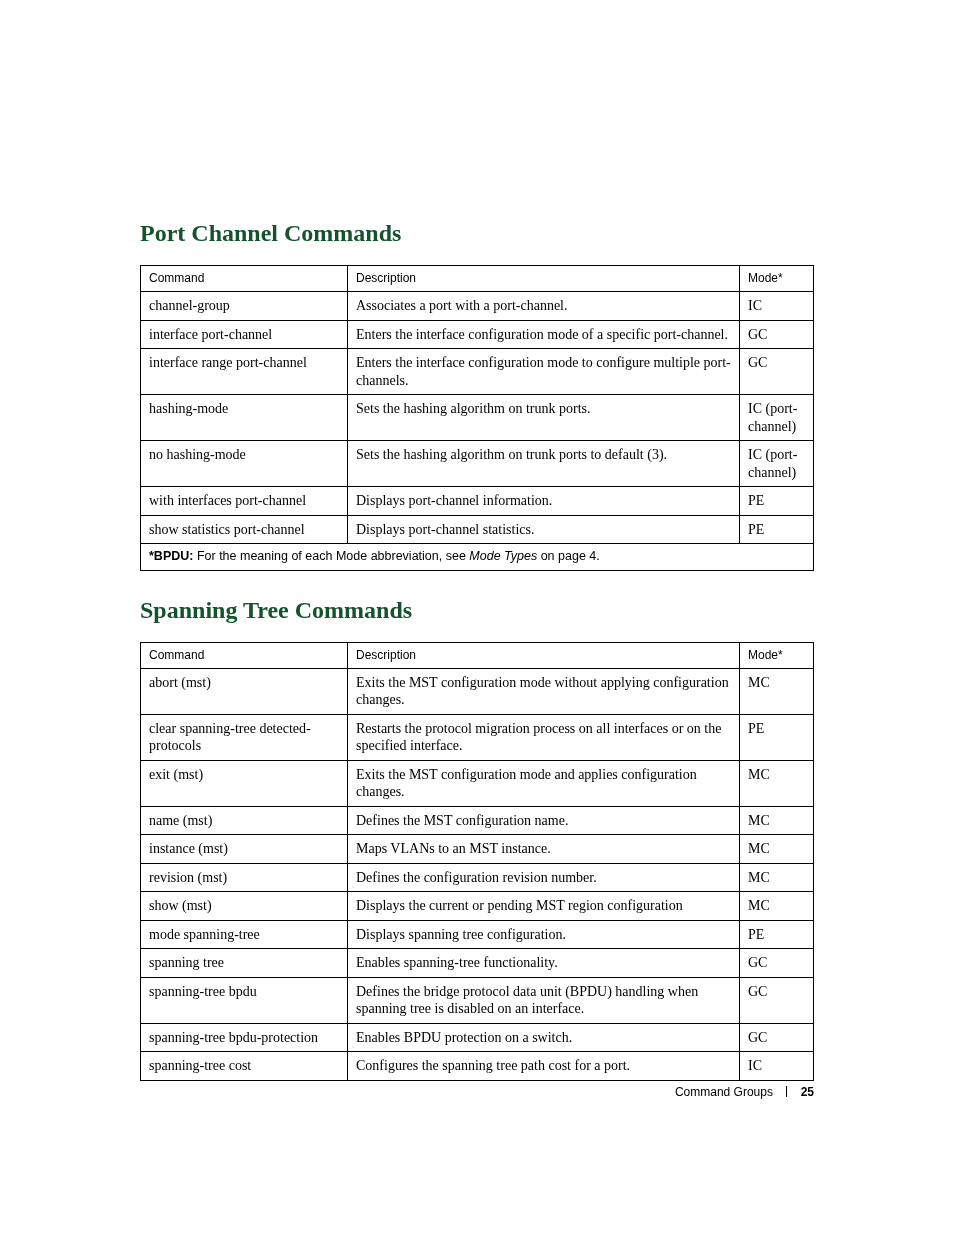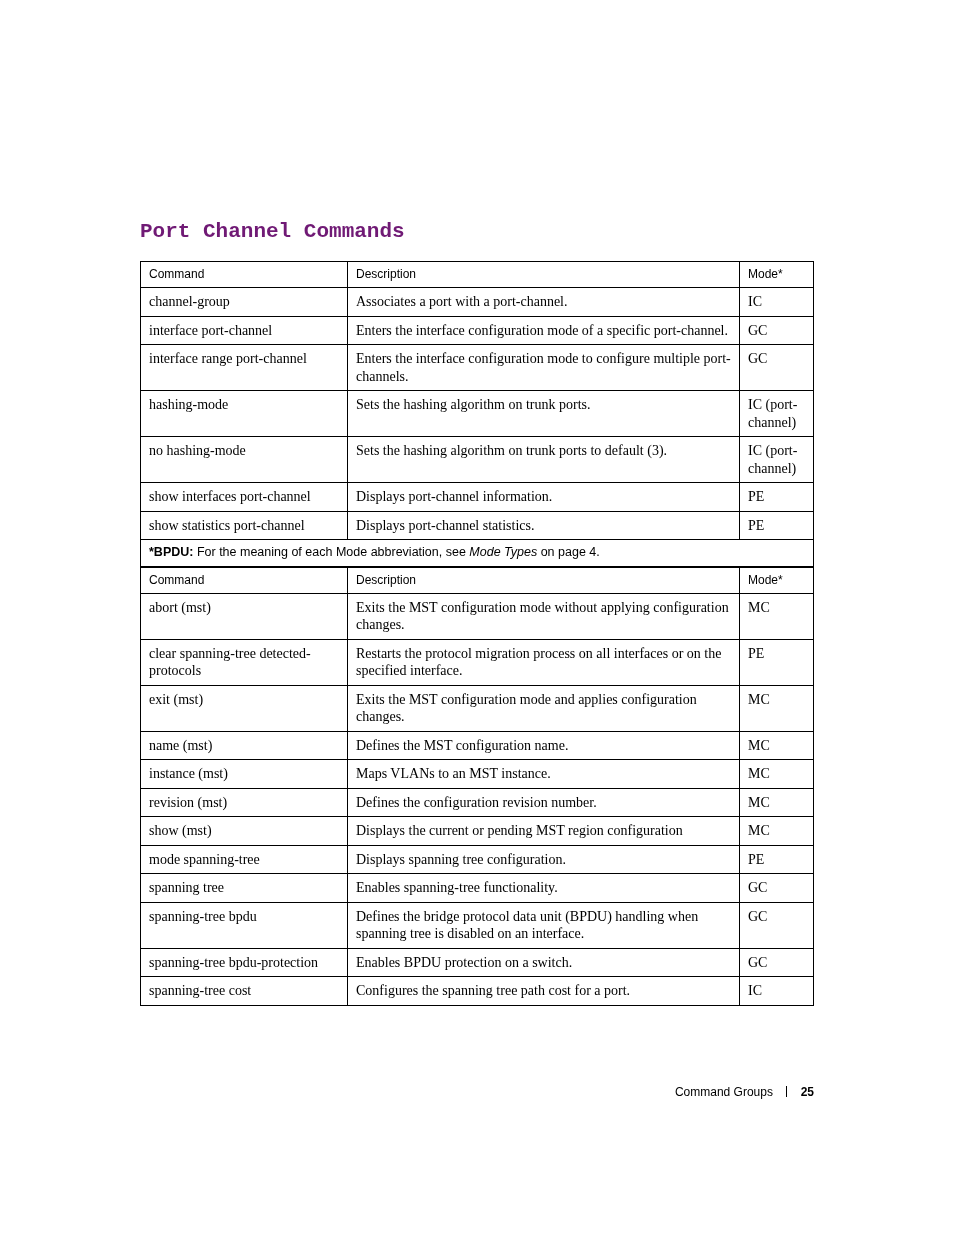--- a/index.html
+++ b/index.html
@@ -10,26 +10,26 @@
     color: #000;
   }
   .page {
     width: 954px;
     height: 1235px;
     position: relative;
     box-sizing: border-box;
     padding: 220px 140px 0 140px;
   }
   h2.section-title {
-    font-family: Liberation Mono, monospace;
+    font-family: Liberation Serif, serif;
     font-weight: 700;
-    font-size: 21px;
+    font-size: 24px;
     letter-spacing: 0px;
     margin: 0 0 18px 0;
-    color: #701a75;
+    color: #14532d;
   }
   h2.section-title.second {
     margin-top: 26px;
   }
   table.cmd {
     width: 100%;
     border-collapse: collapse;
     font-size: 14px;
     line-height: 1.25;
     table-layout: fixed;
@@ -114,37 +114,38 @@
           <td>hashing-mode</td>
           <td>Sets the hashing algorithm on trunk ports.</td>
           <td>IC (port-channel)</td>
         </tr>
       <tr>
           <td>no hashing-mode</td>
           <td>Sets the hashing algorithm on trunk ports to default (3).</td>
           <td>IC (port-channel)</td>
         </tr>
       <tr>
-          <td>show interfaces port-channel</td>
+          <td>with interfaces port-channel</td>
           <td>Displays port-channel information.</td>
           <td>PE</td>
         </tr>
       <tr>
           <td>show statistics port-channel</td>
           <td>Displays port-channel statistics.</td>
           <td>PE</td>
         </tr>
       <tr class="note">
         <td colspan="3">
           <span class="note-label">*BPDU:</span><span> For the meaning of each Mode abbreviation, see </span><span class="note-italic">Mode Types</span><span> on page 4.</span>
         </td>
       </tr>
     </tbody>
   </table>
 
+  <h2 class="section-title second">Spanning Tree Commands</h2>
 
   <table class="cmd">
     <colgroup>
         <col class="c1">
         <col class="c2">
         <col class="c3">
       </colgroup>
     <thead>
       <tr>
         <th>Command</th>

